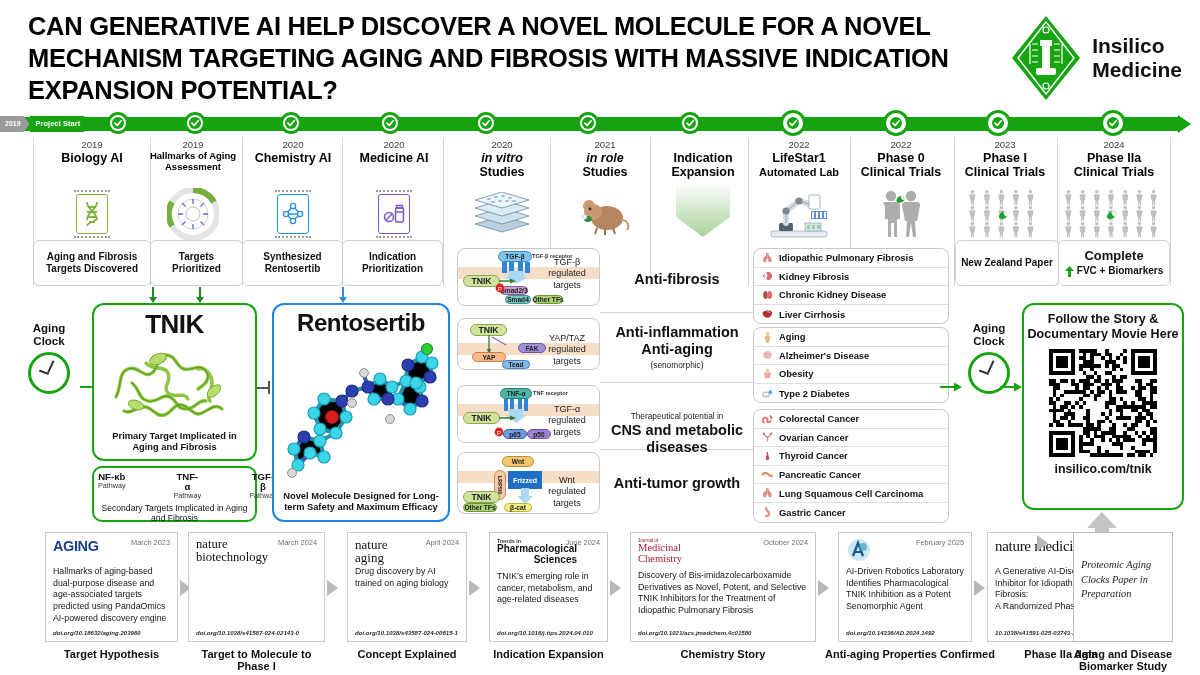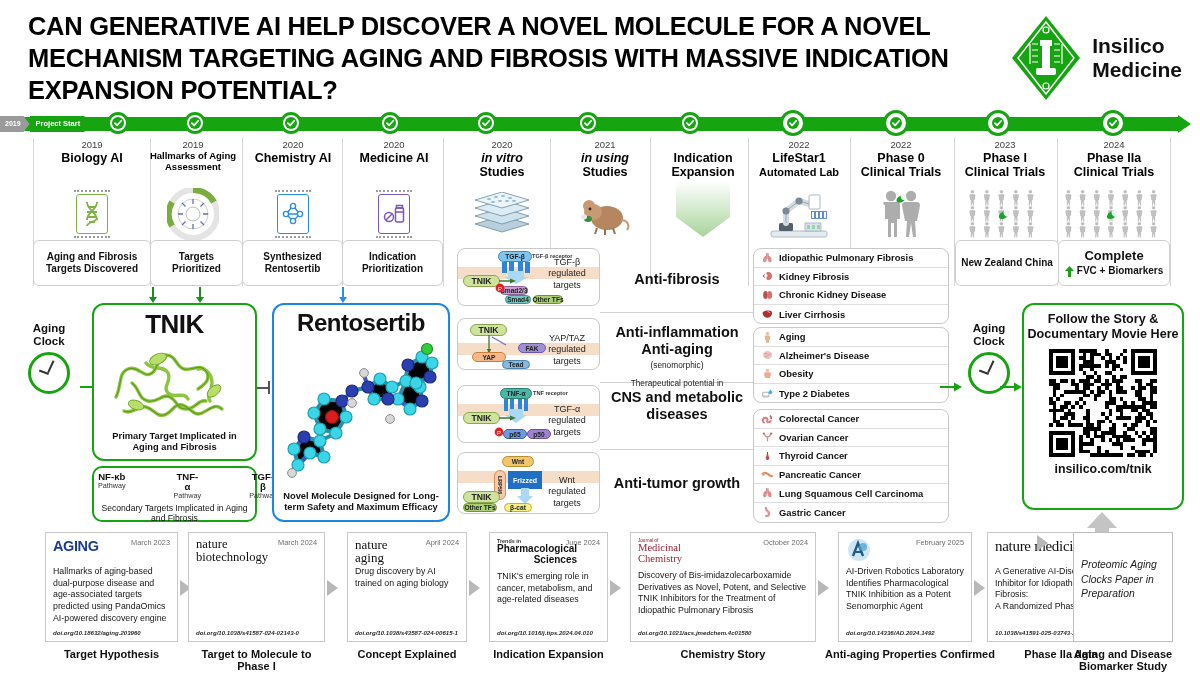--- a/index.html
+++ b/index.html
@@ -216,21 +216,21 @@
   }
   .pub .date { position:absolute; right:7px; top:5px; font-size:7.4px; color:#6e6e6e; }
   .pub .jlogo { height:26px; margin-bottom:2px; display:flex; align-items:flex-start; }
   .pub .ttl { font-size:8.8px; line-height:1.33; color:#151515; }
   .pub .doi { position:absolute; left:7px; bottom:5px; font-size:6.1px; font-style:italic;
     font-weight:bold; color:#2a2a2a; }
   .pub-cap { position:absolute; top:116px; text-align:center; font-size:11px; font-weight:bold; }
   .pub-arrow { position:absolute; top:48px; width:12px; height:16px; }
 
   .pub.dashed { border:1px solid #bdbdbd; }
-  .pub .prep { font-size:10.4px; font-style:italic; line-height:1.4; color:#222; margin-top:20px; }
+  .pub .prep { font-size:10.4px; font-style:italic; line-height:1.4; color:#222; margin-top:20px;font-family:Liberation Serif, serif; }
 
   
   .wm-aging { font-size:14.5px; font-weight:bold; color:#1b3d8f; letter-spacing:-0.4px; }
   .wm-natbio { font-size:12.6px; color:#111; line-height:1.02; font-family:"Liberation Serif", serif; }
   .wm-natage { font-size:13px; color:#111; line-height:1.02; font-family:"Liberation Serif", serif; }
   .wm-tips-s { font-size:5.4px; font-weight:bold; color:#333; }
   .wm-tips { font-size:10px; font-weight:bold; color:#111; line-height:1.05;text-align:right; }
   .wm-jmc-s { font-size:4.6px; color:#8a1c2b; }
   .wm-jmc { font-size:10.6px; color:#a32235; font-family:"Liberation Serif", serif; line-height:1.02; }
   .wm-natmed { font-size:15px; color:#111; font-family:"Liberation Serif", serif; letter-spacing:-0.3px; }
@@ -461,21 +461,21 @@
                   <ellipse cx="43" cy="9" rx="2" ry="1"></ellipse>
               </g>
               </g>
           </g>
         </svg>
       </div>
     </div>
 
     <div class="stage" style="left:555px">
       <div class="yr">2021</div>
-      <div class="ttl"><span class="ttl ital" style="font-size:12.5px">in using</span><br>Studies</div>
+      <div class="ttl"><span class="ttl ital" style="font-size:12.5px">in role</span><br>Studies</div>
       <div class="art">
         <svg width="56" height="44" viewBox="0 0 56 44">
           <ellipse cx="12" cy="14" rx="6" ry="6" fill="#c79a73"></ellipse>
           <ellipse cx="30" cy="26" rx="16" ry="12" fill="#b5865f"></ellipse>
           <ellipse cx="16" cy="20" rx="9" ry="8" fill="#c79a73"></ellipse>
           <circle cx="13" cy="17" r="1.4" fill="#2b2b2b"></circle>
           <path d="M44 28c7 0 9 6 6 10" stroke="#c79a73" stroke-width="2" fill="none"></path>
           <path d="M20 36l-2 6M28 37l0 6M36 36l2 6" stroke="#9c7050" stroke-width="2"></path>
           <ellipse cx="11" cy="27" rx="4" ry="3" fill="#2f8f3f"></ellipse>
           <ellipse cx="7" cy="25" rx="3" ry="2.4" fill="#e8e8e8"></ellipse>
@@ -710,21 +710,21 @@
           </svg>
       </div>
     </div>
   </div>
 
   <div class="statusrow">
     <div class="statusbox" style="left:33px;  width:118px">Aging and Fibrosis Targets Discovered</div>
     <div class="statusbox" style="left:150px; width:93px">Targets Prioritized</div>
     <div class="statusbox" style="left:242px; width:101px">Synthesized Rentosertib</div>
     <div class="statusbox" style="left:342px; width:101px">Indication Prioritization</div>
-    <div class="statusbox" style="left:955px; width:104px">New Zealand China</div>
+    <div class="statusbox" style="left:955px; width:104px">New Zealand Paper</div>
     <div class="statusbox" style="left:1058px; width:112px; flex-direction:column">
       <div class="big">Complete</div>
       <div style="display:flex;align-items:center;gap:3px;margin-top:1px">
         <svg width="9" height="11" viewBox="0 0 9 11">
           <polygon points="4.5,0 9,5 6,5 6,11 3,11 3,5 0,5" fill="#16a411"></polygon>
           </svg>
         <span>FVC + Biomarkers</span>
       </div>
     </div>
   </div>
@@ -950,21 +950,21 @@
   <div class="effect-sep" style="top:382px"></div>
   <div class="effect-sep" style="top:449px"></div>
 
   <div class="effect" style="top:248px; height:62px">
     <div class="ttl">Anti-fibrosis</div>
   </div>
   <div class="effect" style="top:315px; height:64px">
     <div class="ttl">Anti-inflammation<br>Anti-aging</div>
     <div class="sub">(senomorphic)</div>
   </div>
-  <div class="effect" style="top:369px; height:62px">
+  <div class="effect" style="top:402px; height:62px">
     <div class="pre">Therapeutical potential in</div>
     <div class="ttl">CNS and metabolic<br>diseases</div>
   </div>
   <div class="effect" style="top:452px; height:62px">
     <div class="ttl">Anti-tumor growth</div>
   </div>
 
   <div class="dgroup" style="top:248px">
     <div id="dg0">
         <div class="drow">

